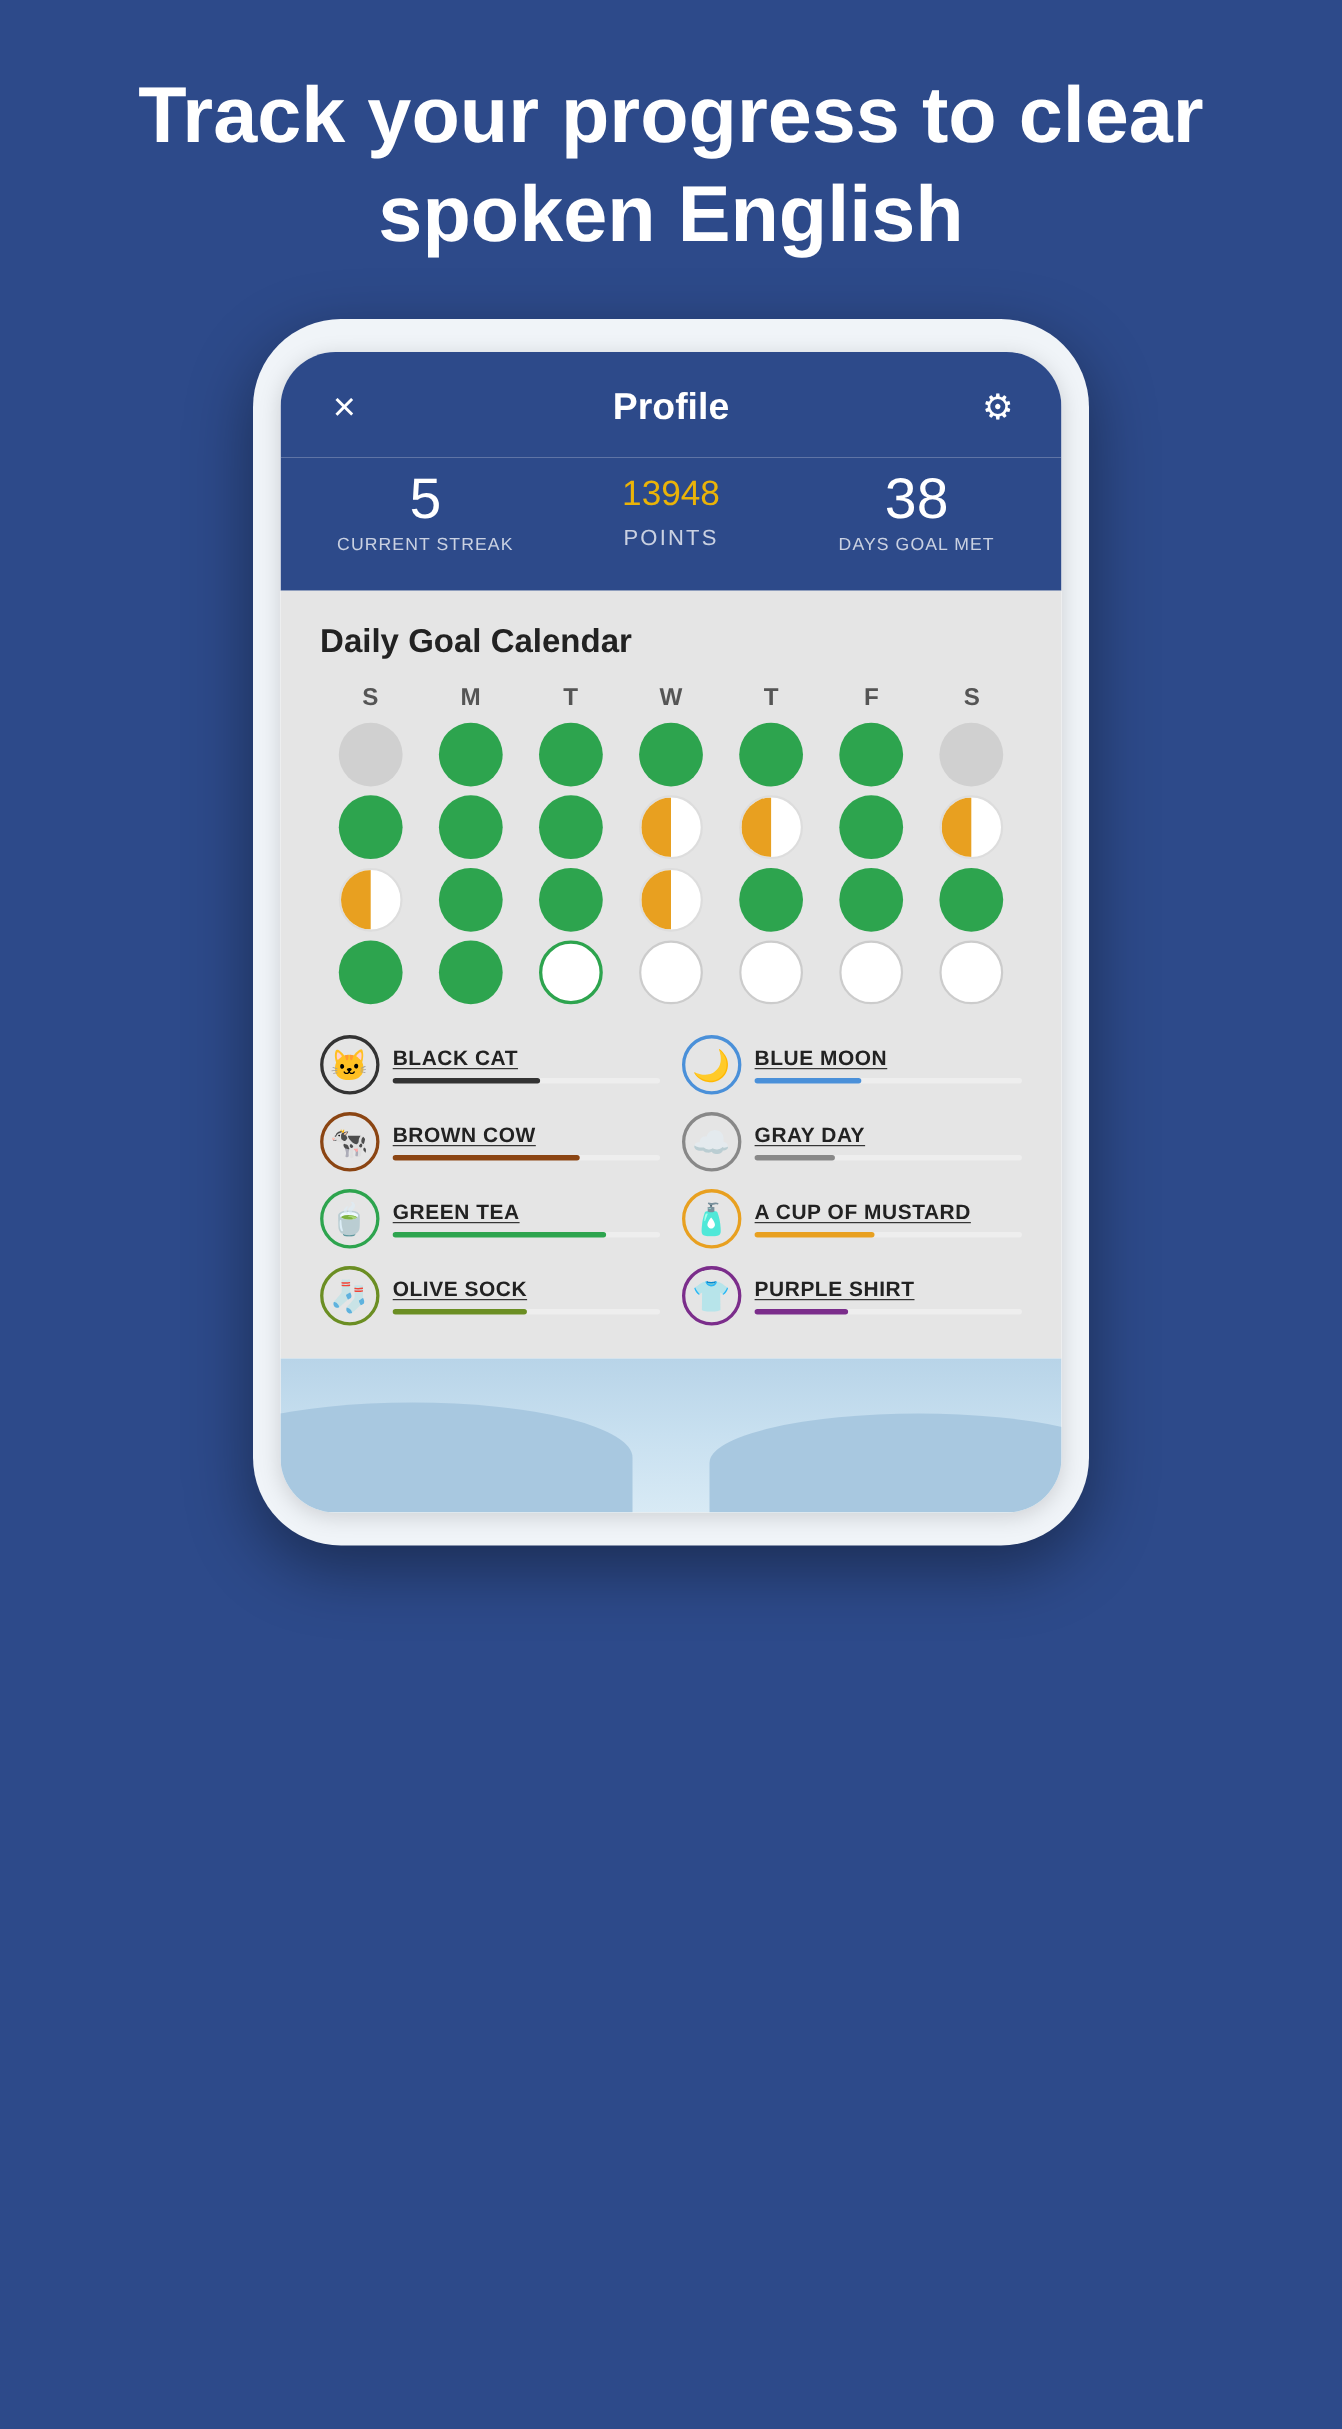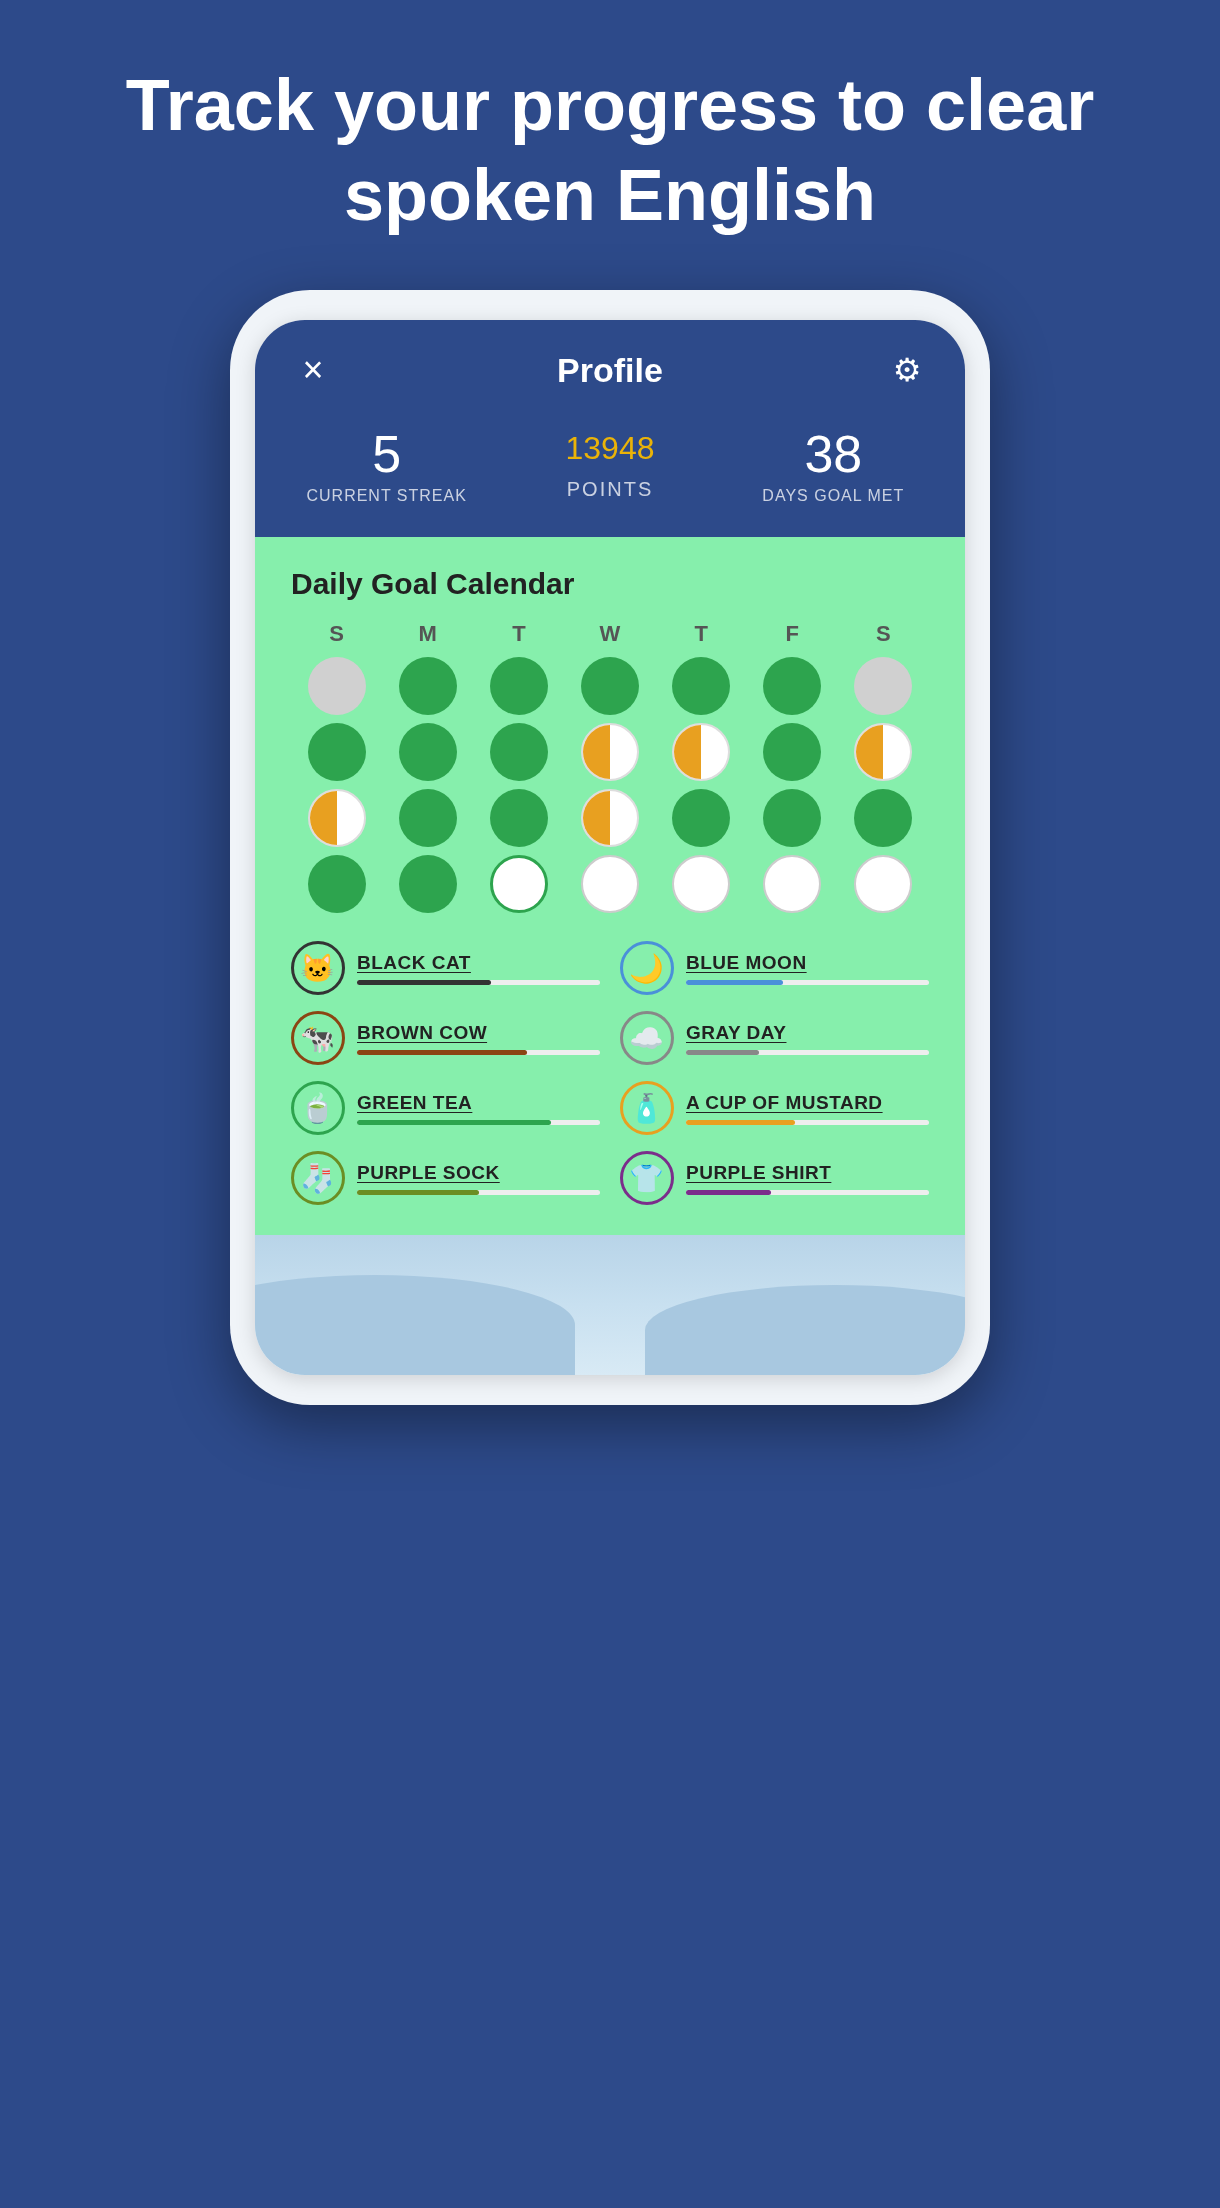--- a/index.html
+++ b/index.html
@@ -121,21 +121,21 @@
       color: rgba(255,255,255,0.75);
       font-size: 20px;
       font-weight: 500;
       letter-spacing: 2px;
       text-transform: uppercase;
       margin-top: 12px;
     }
 
     
     .app-body {
-      background: #86efac;
+      background: #e5e5e5;
       padding: 30px 36px;
     }
 
     
     .section-title {
       font-size: 30px;
       font-weight: 600;
       color: #222;
       margin-bottom: 20px;
     }
@@ -508,21 +508,21 @@
               <div class="vowel-name">A CUP OF MUSTARD</div>
               <div class="vowel-bar">
                 <div class="vowel-bar-fill" style="width:45%; background:#e8a020;"></div>
               </div>
             </div>
           </div>
 
           <div class="vowel-item">
             <div class="vowel-icon" style="border-color:#6b8e23; font-size:28px;">🧦</div>
             <div class="vowel-info">
-              <div class="vowel-name">PURPLE SOCK</div>
+              <div class="vowel-name">OLIVE SOCK</div>
               <div class="vowel-bar">
                 <div class="vowel-bar-fill" style="width:50%; background:#6b8e23;"></div>
               </div>
             </div>
           </div>
 
           <div class="vowel-item">
             <div class="vowel-icon" style="border-color:#7b2d8b; font-size:28px;">👕</div>
             <div class="vowel-info">
               <div class="vowel-name">PURPLE SHIRT</div>

